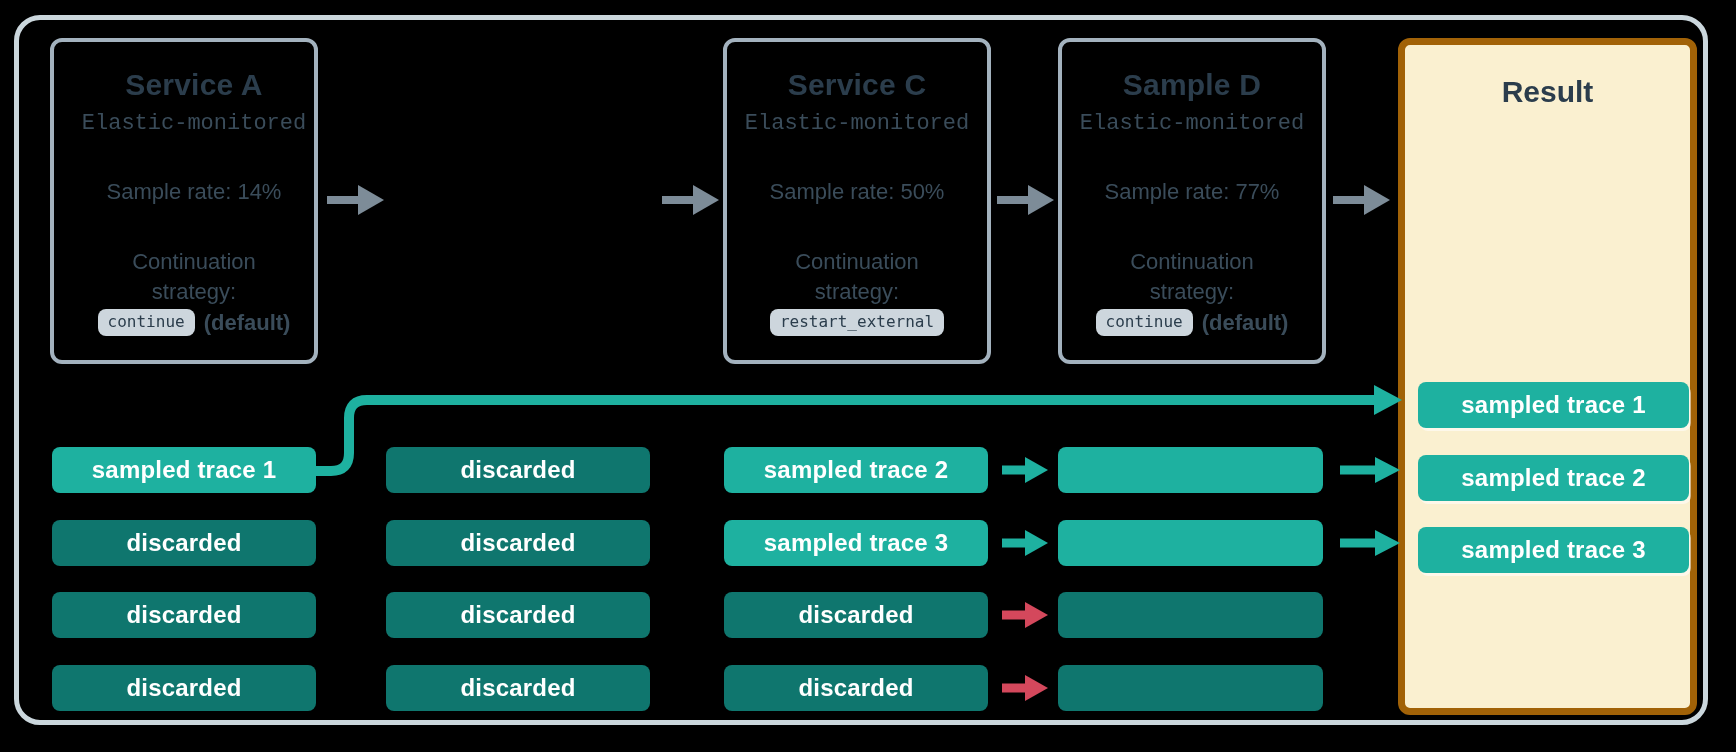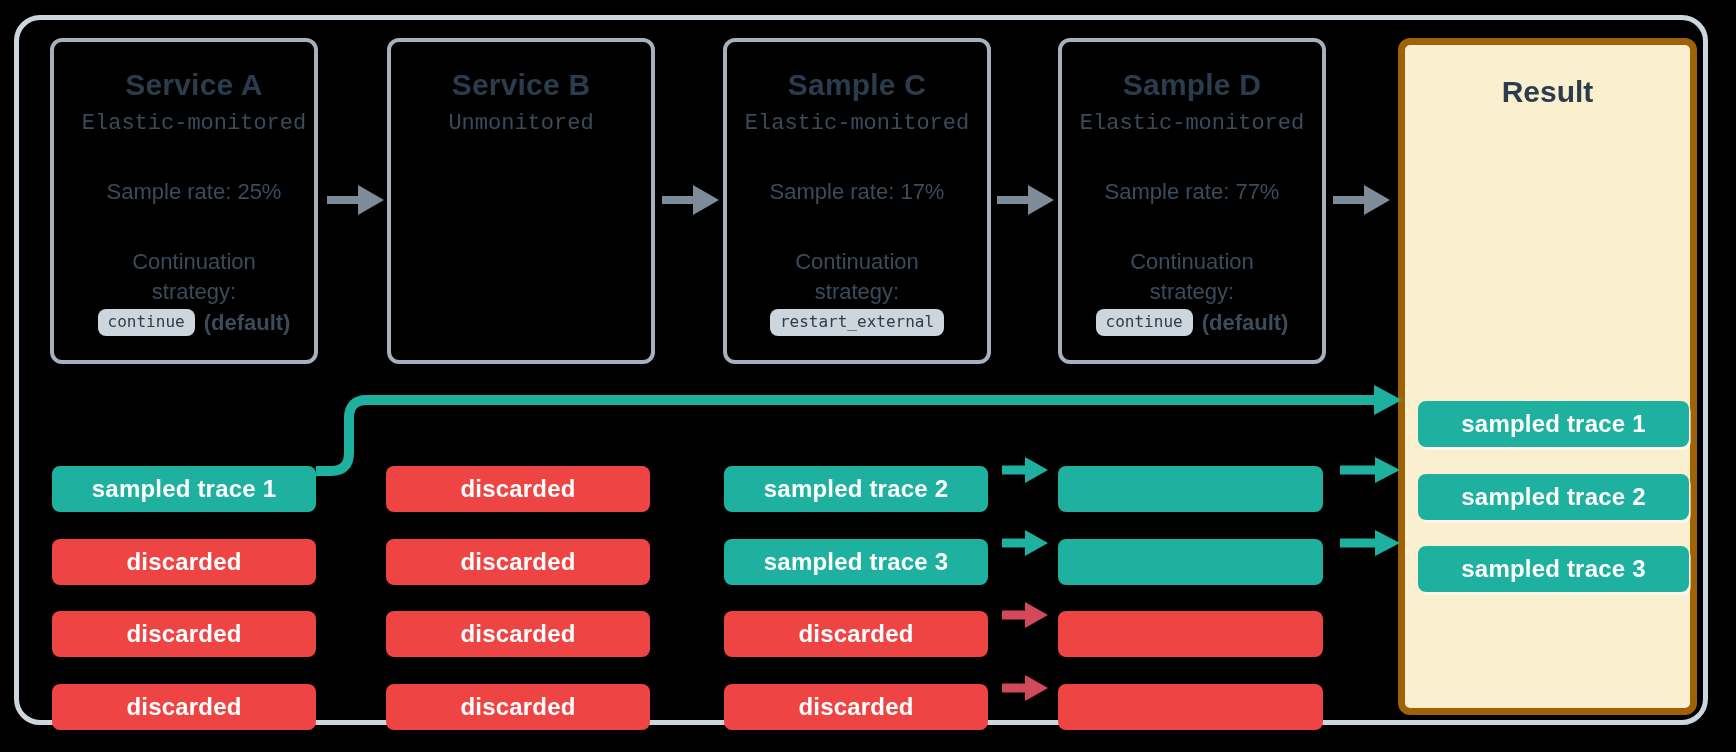--- a/index.html
+++ b/index.html
@@ -104,24 +104,23 @@
     position: absolute;
     height: 46px;
     border-radius: 8px;
     display: flex;
     align-items: center;
     justify-content: center;
     color: #FFFFFF;
     font-size: 24px;
     font-weight: 600;
     letter-spacing: 0.2px;
-    margin-top: 19px;
   }
   .sampled { background: #1EB1A0; }
-  .discarded { background: #ef4444; }
+  .discarded { background: #0f766e; }
   .col-a { left: 52px;  width: 264px; }
   .col-b { left: 386px; width: 264px; }
   .col-c { left: 724px; width: 264px; }
   .col-d { left: 1058px; width: 265px; }
   .row-1 { top: 447px; }
   .row-2 { top: 520px; }
   .row-3 { top: 592px; }
   .row-4 { top: 665px; }
   .result-chip {
     left: 13px; width: 271px;
@@ -139,37 +138,33 @@
 </head>
 <body>
 
 <div id="stage">
 
   <div class="outer-frame"></div>
 
   <div class="service-box svc-a">
     <div class="service-title">Service A</div>
     <div class="service-monitoring">Elastic-monitored</div>
-    <div class="service-rate">Sample rate: 25%</div>
+    <div class="service-rate">Sample rate: 14%</div>
     <div class="service-continuation">Continuation strategy:</div>
     <div class="strategy-row">
       <span class="code-chip">continue</span>
       <span class="strategy-note">(default)</span>
     </div>
   </div>
 
-  <div class="service-box svc-b">
-    <div class="service-title">Service B</div>
-    <div class="service-monitoring">Unmonitored</div>
-  </div>
 
   <div class="service-box svc-c">
-    <div class="service-title">Sample C</div>
+    <div class="service-title">Service C</div>
     <div class="service-monitoring">Elastic-monitored</div>
-    <div class="service-rate">Sample rate: 17%</div>
+    <div class="service-rate">Sample rate: 50%</div>
     <div class="service-continuation">Continuation strategy:</div>
     <div class="strategy-row">
       <span class="code-chip">restart_external</span>
     </div>
   </div>
 
   <div class="service-box svc-d">
     <div class="service-title">Sample D</div>
     <div class="service-monitoring">Elastic-monitored</div>
     <div class="service-rate">Sample rate: 77%</div>

